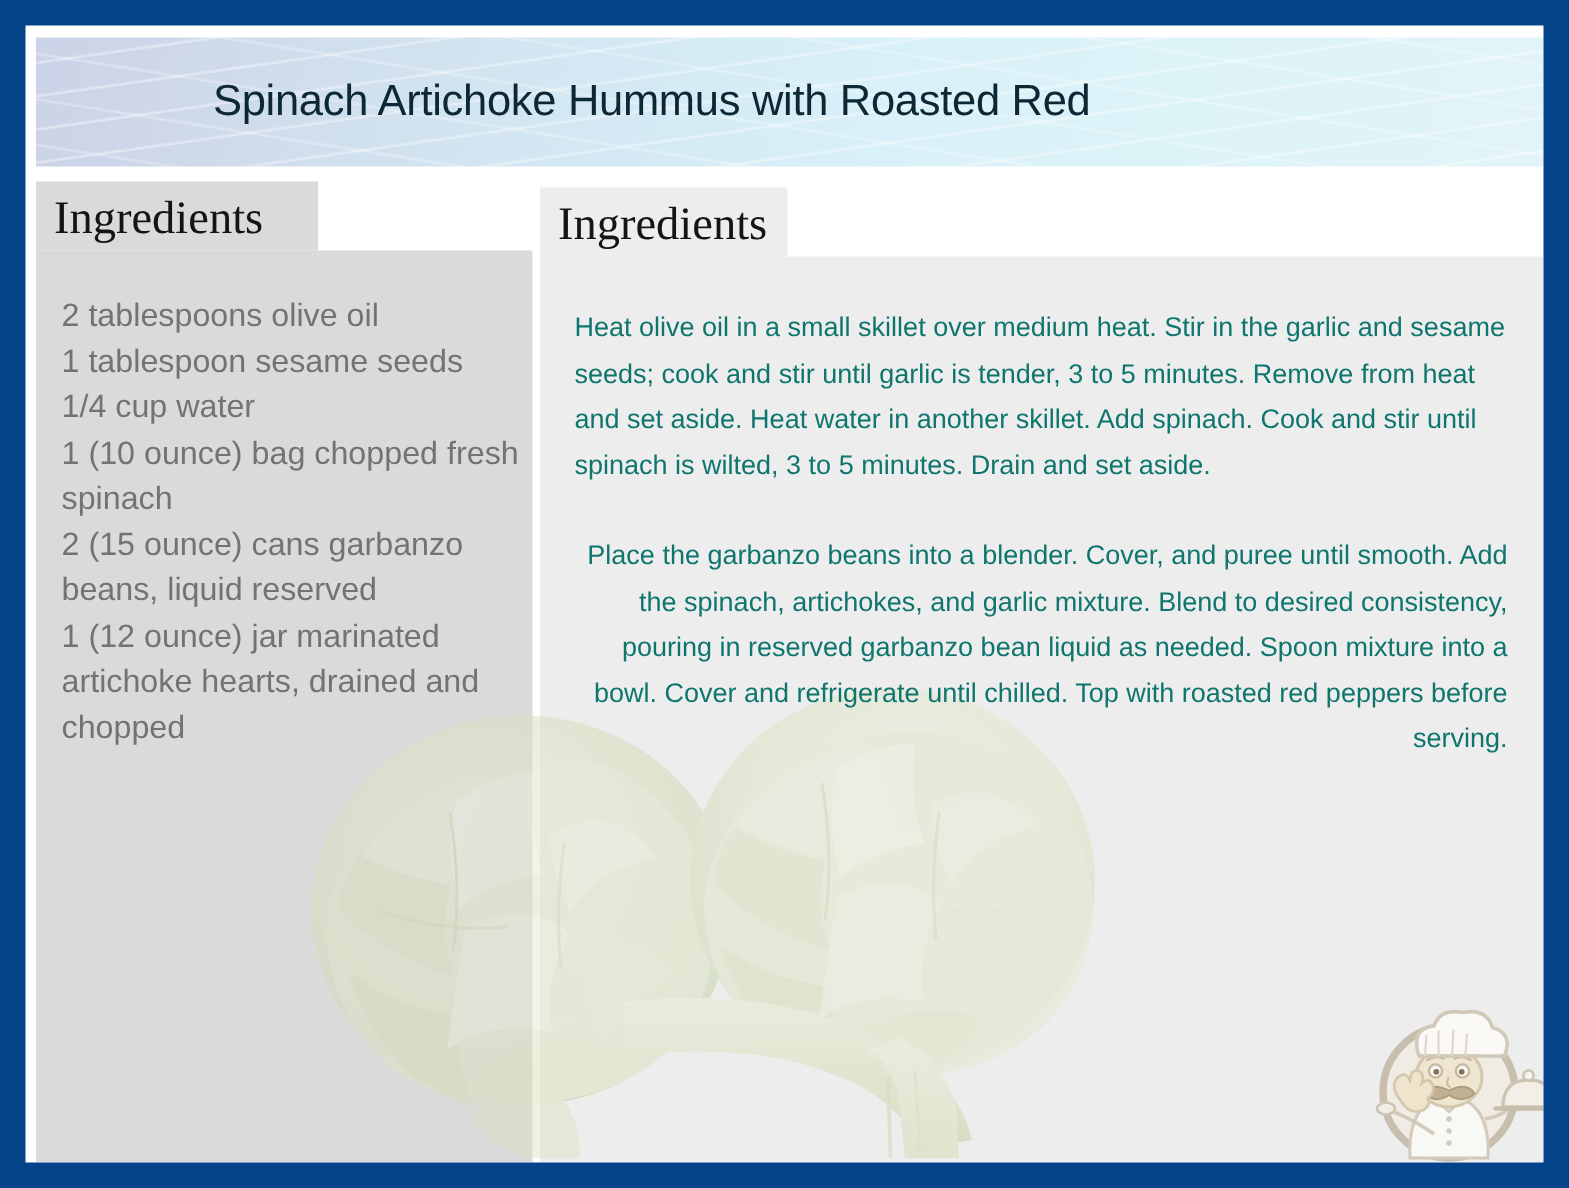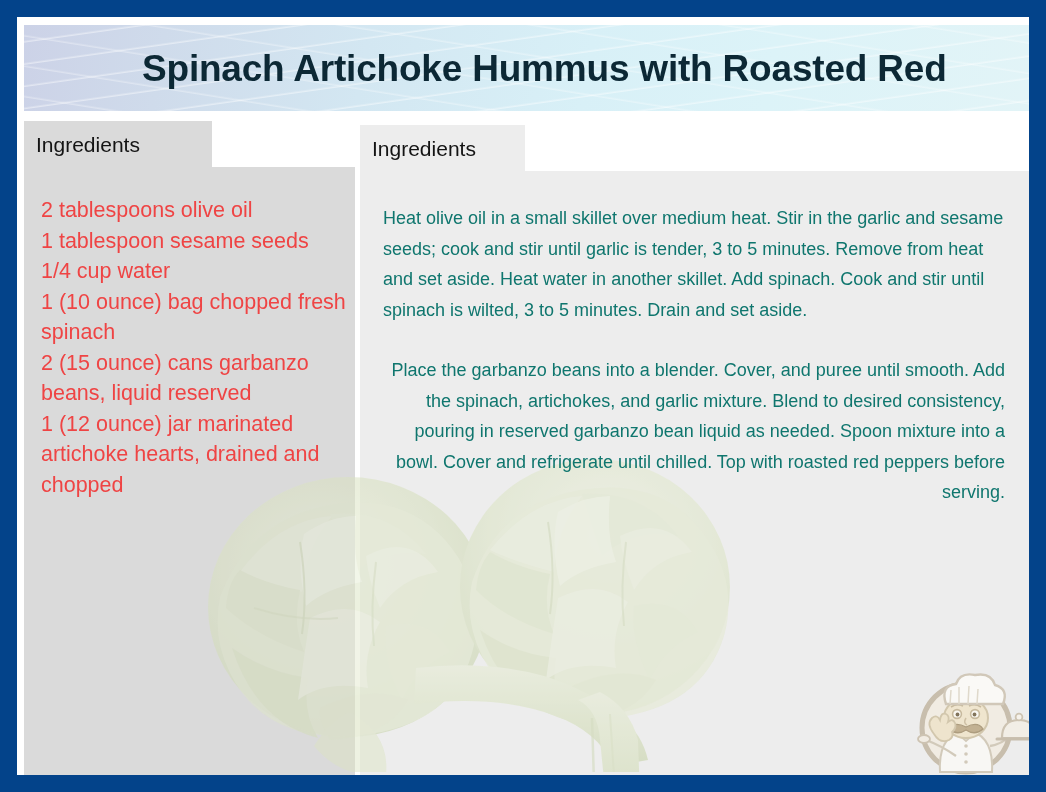--- a/index.html
+++ b/index.html
@@ -67,38 +67,39 @@
       ),
       linear-gradient(100deg, #ccd2e7 0%, #cfdbeb 14%, #d3e7f2 34%, #d8f0f7 56%, #dcf3f8 74%, #e2f4f7 100%);
     overflow: hidden;
   }
   .title-text {
     position: absolute;
     left: 118px;
     top: 50%;
     transform: translateY(-50%);
     white-space: nowrap;
-    font-size: 37px;
-    font-weight: 700;
+    font-size: 29px;
+    font-weight: 400;
     letter-spacing: -0.2px;
     color: #0c2835;
     line-height: 1;
   }
 
   
   .sec-head {
     position: absolute;
     display: flex;
     align-items: center;
     padding-left: 12px;
     box-sizing: border-box;
-    font-size: 21px;
+    font-size: 31px;
     font-weight: 400;
     color: #141414;
     line-height: 1;
+    font-family: Liberation Serif, serif;
   }
   .sec-head.ingredients {
     left: 7px;
     top: 104px;
     width: 188px;
     height: 46px;
     background: #dadada;
   }
   .sec-head.directions {
     left: 343px;
@@ -142,21 +143,21 @@
 
   
   .ing-list {
     position: absolute;
     left: 24px;
     top: 178px;
     width: 312px;
     z-index: 12;
     font-size: 21.5px;
     line-height: 30.5px;
-    color: #ef4444;
+    color: #737373;
   }
   .ing-list div { white-space: normal; }
 
   .dir-body {
     position: absolute;
     left: 366px;
     top: 186px;
     width: 622px;
     z-index: 12;
     font-size: 18px;

